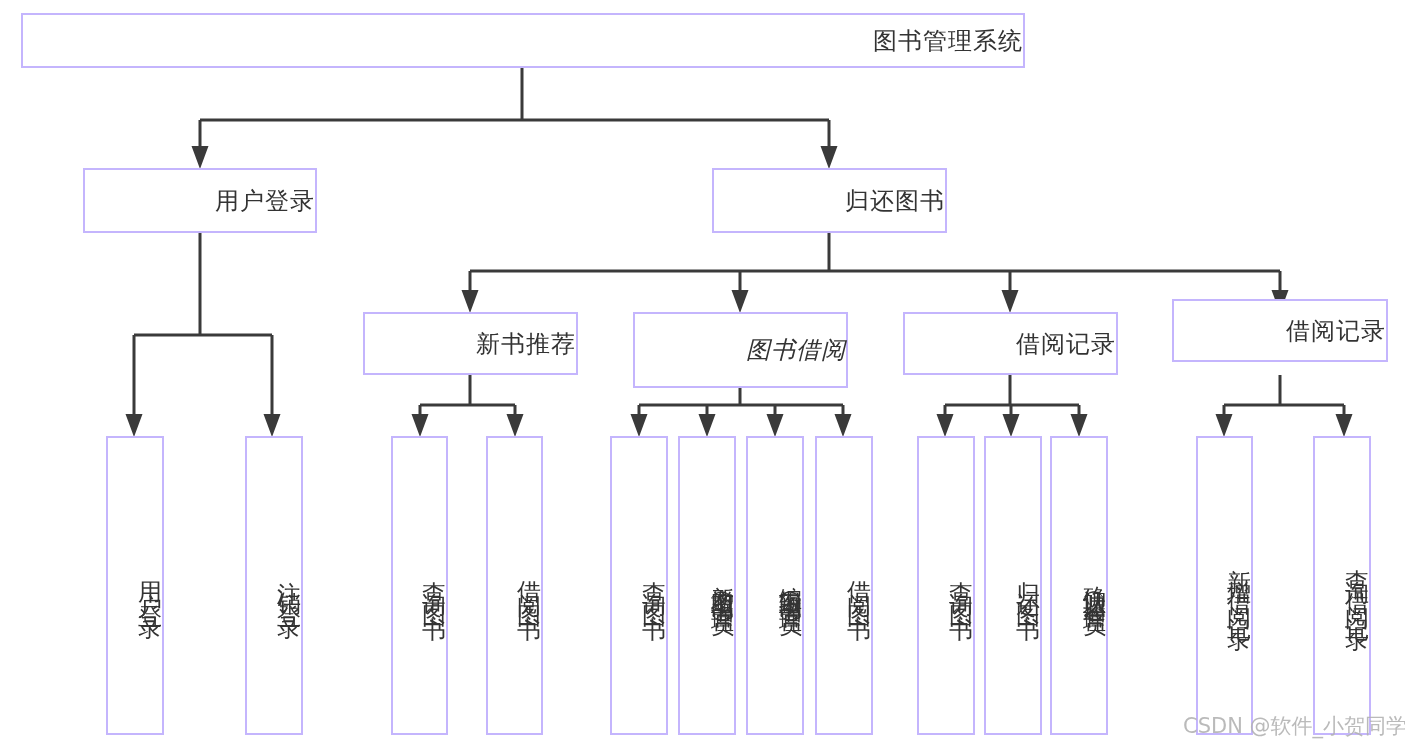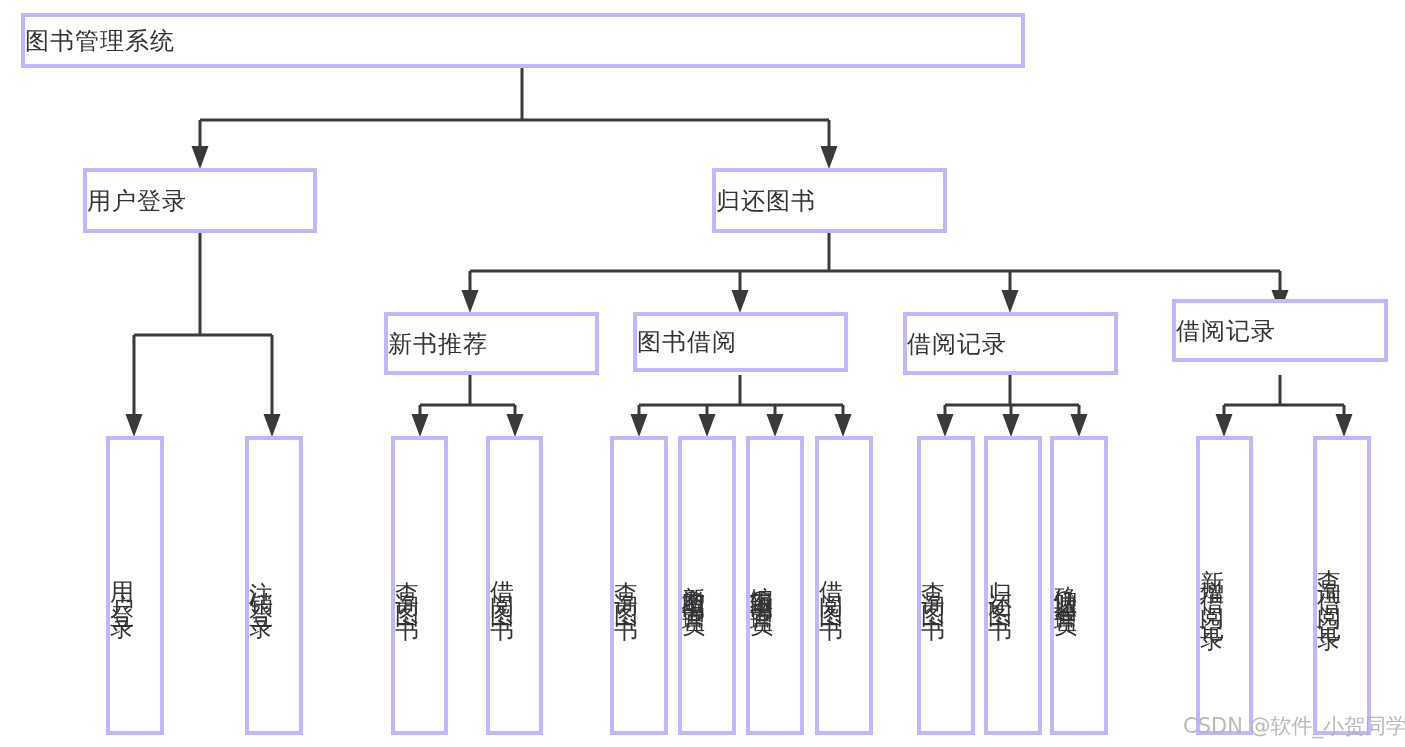--- a/index.html
+++ b/index.html
@@ -14,25 +14,25 @@
   }
   .wires {
     position: absolute;
     left: 0; top: 0;
     width: 1405px; height: 747px;
     pointer-events: none;
   }
   .node {
     position: absolute;
     box-sizing: border-box;
-    border: 4px solid #c4b5fd;
+    border: 2px solid #c4b5fd;
     background: #ffffff;
     display: flex;
     align-items: center;
-    justify-content: flex-start;
+    justify-content: flex-end;
     color: #333333;
   }
   .node.h .label {
     font-size: 24px;
     letter-spacing: 1px;
     white-space: nowrap;
   }
   .node.v .label {
     writing-mode: vertical-rl;
     text-orientation: mixed;
@@ -96,24 +96,24 @@
     <span class="label">图书管理系统</span>
   </div>
 
   <div class="node h" style="left:83px; top:168px; width:234px; height:65px;">
     <span class="label">用户登录</span>
   </div>
   <div class="node h" style="left:712px; top:168px; width:235px; height:65px;">
     <span class="label">归还图书</span>
   </div>
 
-  <div class="node h" style="left:384px; top:312px; width:215px; height:63px;">
+  <div class="node h" style="left:363px; top:312px; width:215px; height:63px;">
     <span class="label">新书推荐</span>
   </div>
-  <div class="node h" style="left:633px; top:312px; width:215px; height:60px;">
+  <div class="node h" style="left:633px; top:312px; width:215px; height:76px;font-style:italic;">
     <span class="label">图书借阅</span>
   </div>
   <div class="node h" style="left:903px; top:312px; width:215px; height:63px;">
     <span class="label">借阅记录</span>
   </div>
   <div class="node h" style="left:1172px; top:299px; width:216px; height:63px;">
     <span class="label">借阅记录</span>
   </div>
 
   <div class="node v" style="left:106px; top:436px; width:58px; height:299px;">

